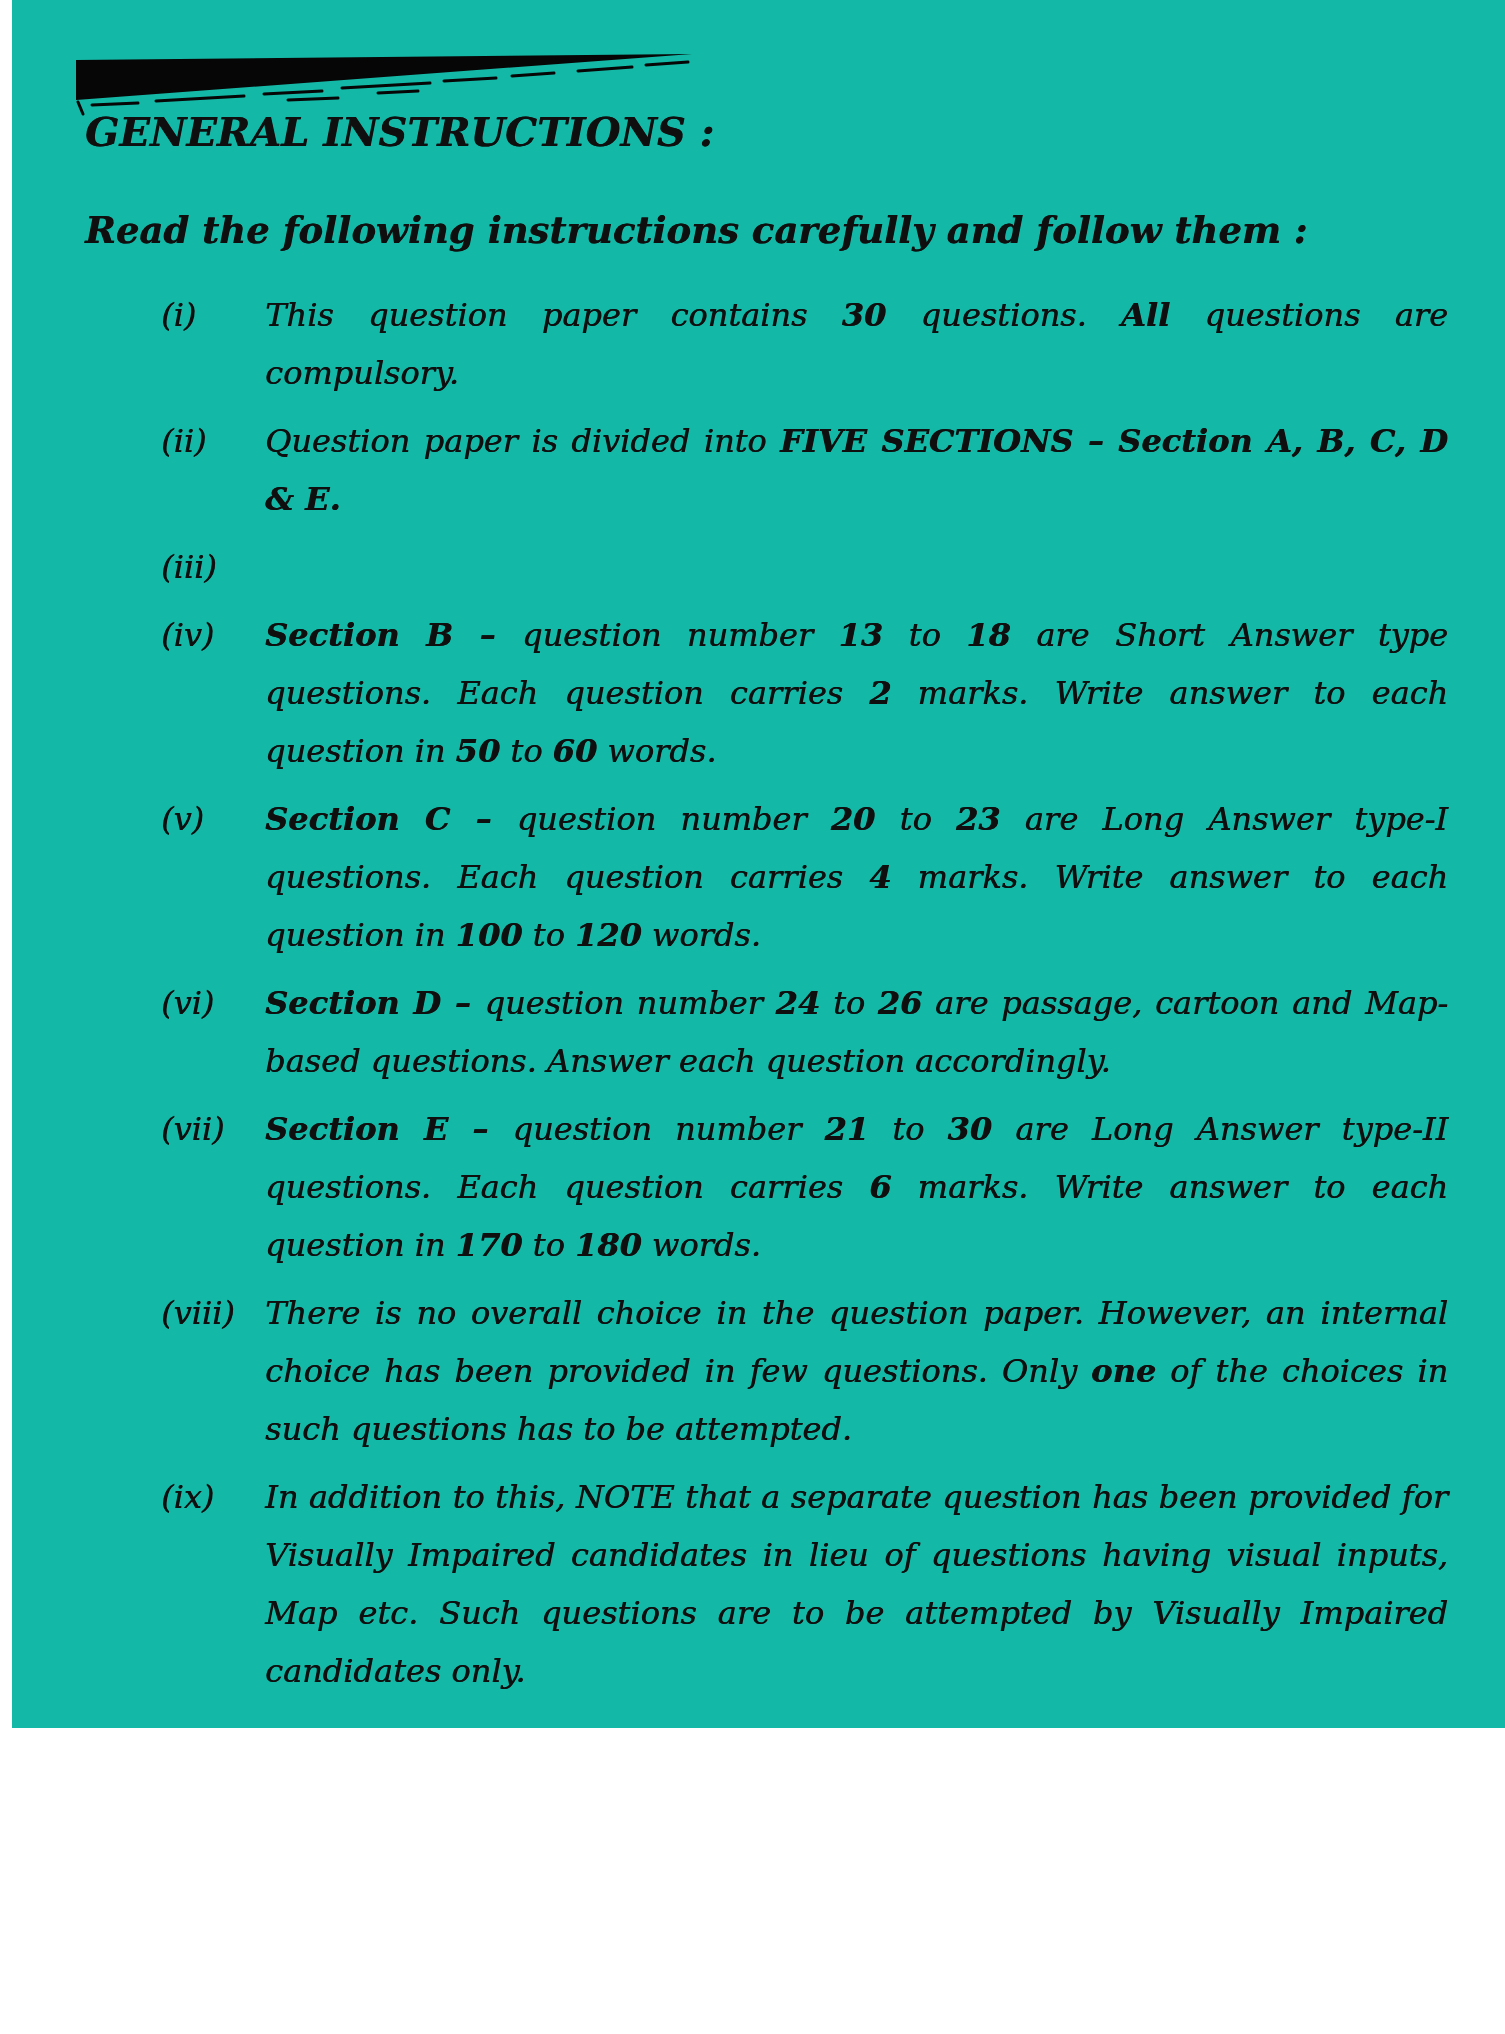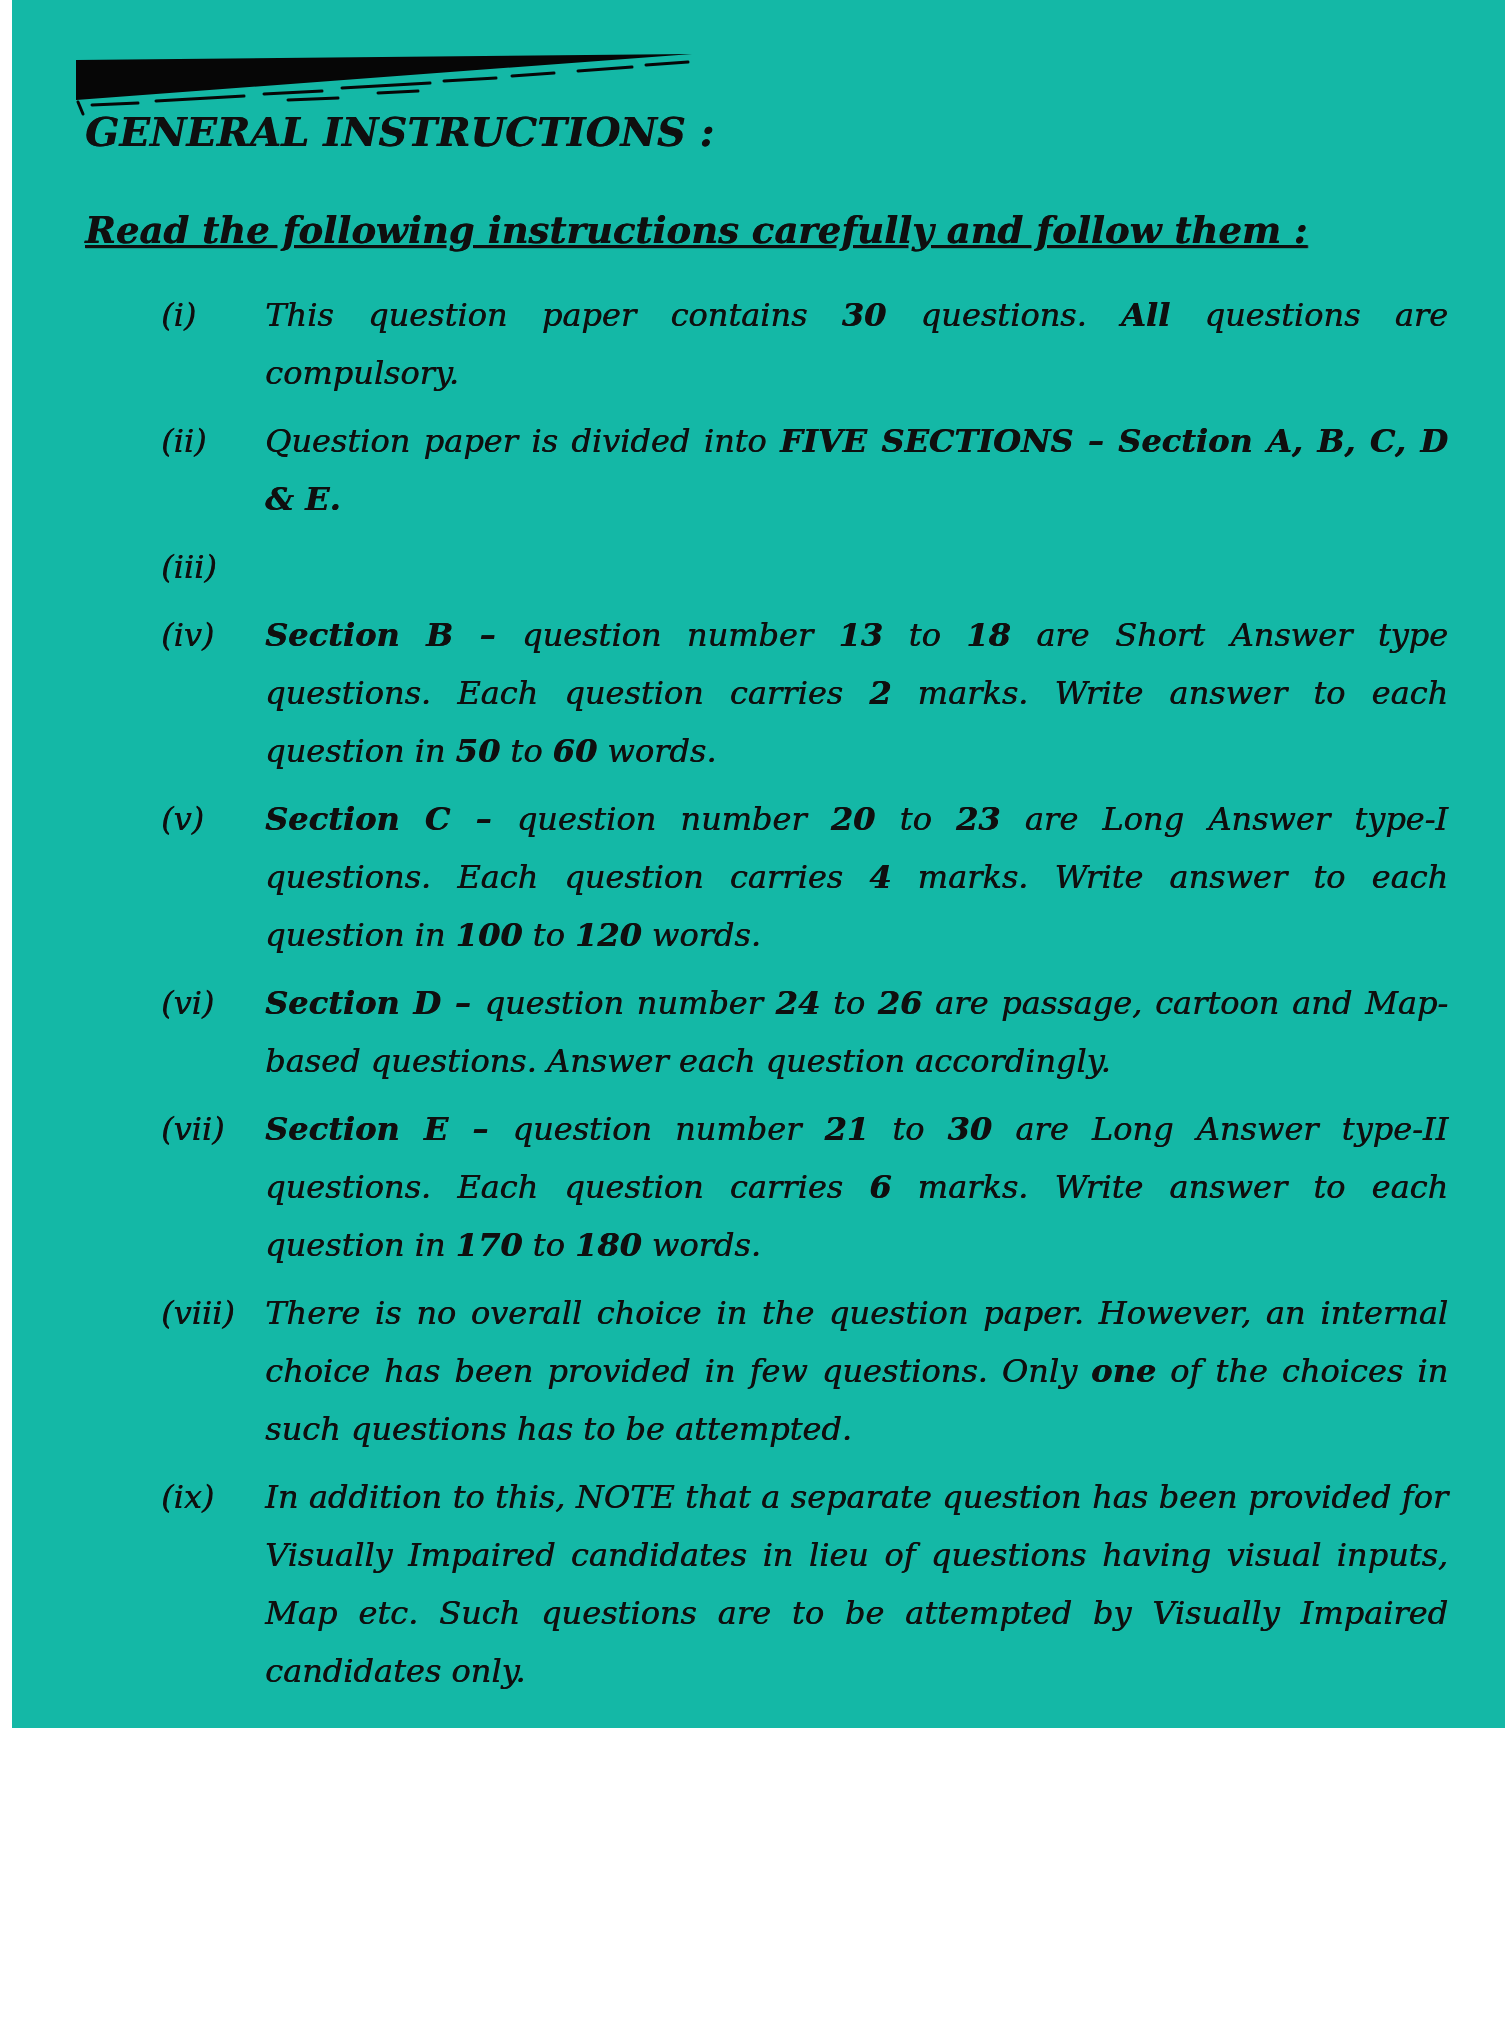--- a/index.html
+++ b/index.html
@@ -24,21 +24,21 @@
     text-shadow: 0.5px 0.2px 0 currentColor; 
   }
   .title {
     margin: 0;
     font-size: 40px; line-height: 1.2;
     font-style: italic; font-weight: bold;
   }
   .lead {
     margin: 52px 0 0 0;
     font-size: 37px; line-height: 1.2;
-    font-style: italic; font-weight: bold; text-decoration: underline;
+    font-style: italic; font-weight: bold;
   }
   .ilist {
     list-style: none;
     margin: 34px 0 0 0; padding: 0;
   }
   .item {
     display: flex;
     font-size: 32px;
     font-style: italic;
     line-height: 58px;

